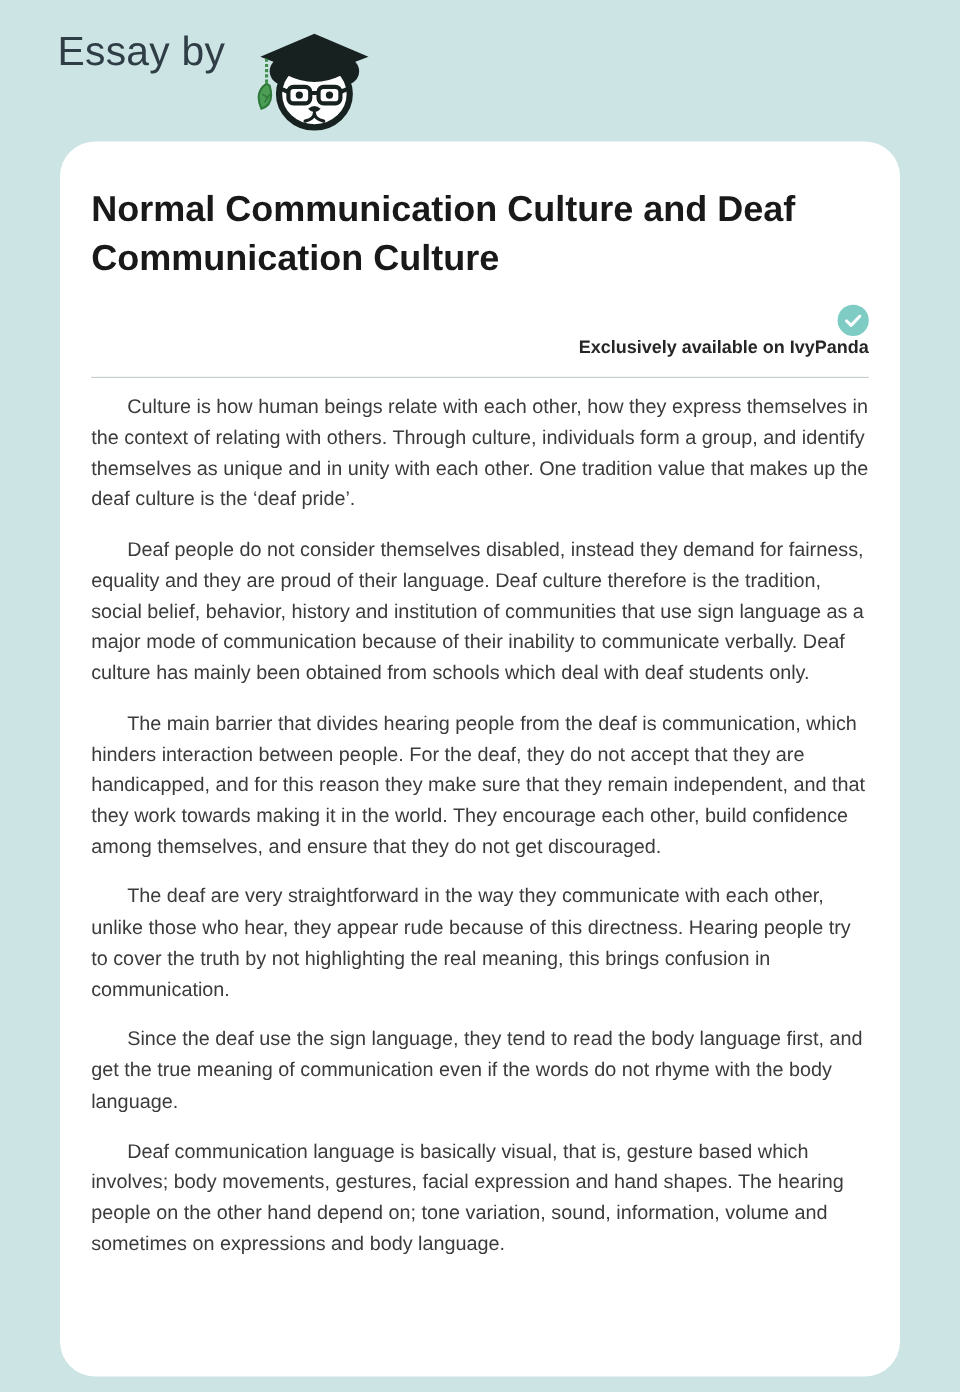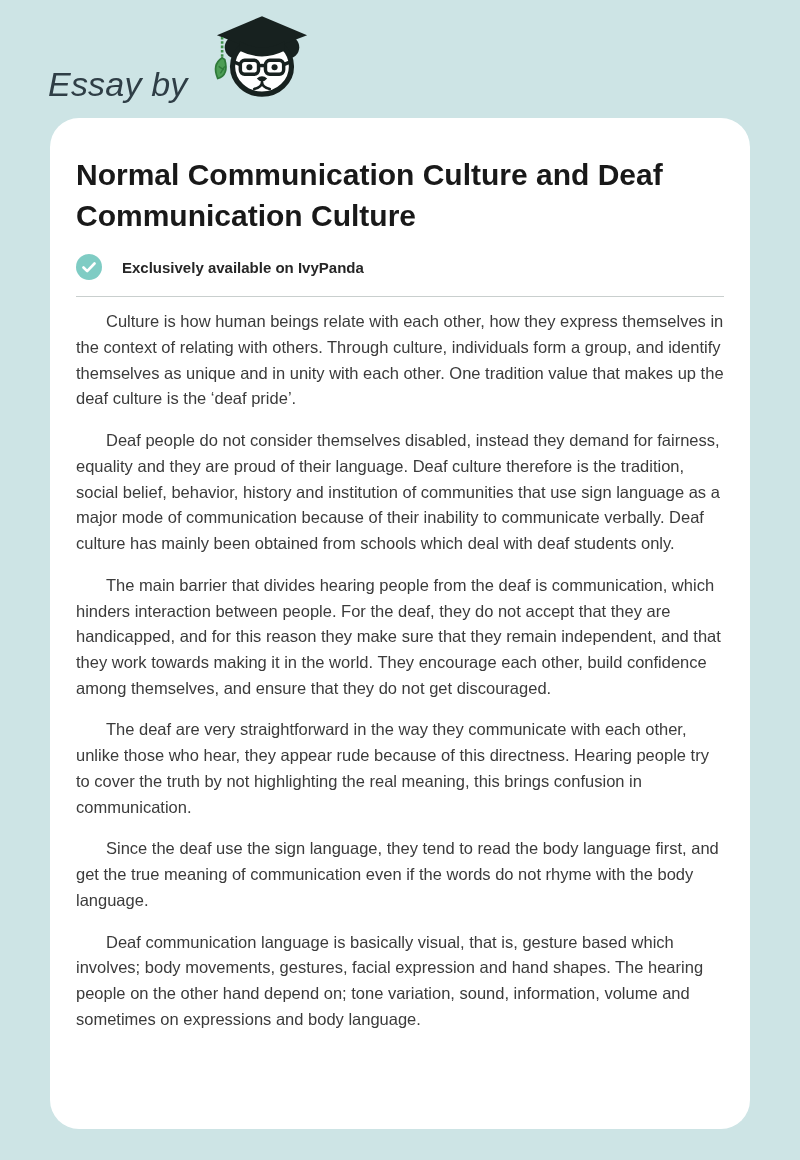--- a/index.html
+++ b/index.html
@@ -6,24 +6,23 @@
   html, body { margin: 0; padding: 0; }
   body {
     width: 800px;
     height: 1160px;
     background: #cde4e5;
     font-family: "Liberation Sans", sans-serif;
     -webkit-font-smoothing: antialiased;
   }
   .header {
     display: flex;
-    align-items: flex-end;
+    align-items: flex-start;
     padding: 24px 11px 0 48px;
     height: 104px;
-    font-style: italic;
   }
   .essay-by {
     font-size: 34px;
     color: #2f3e46;
     letter-spacing: 0.2px;
   }
   .logo {
     margin: 0 4px 0 22px;
     display: block;
   }
@@ -52,22 +51,23 @@
   .title {
     margin: 4px 0 18px;
     max-width: 612px;
     font-size: 30px;
     line-height: 1.37;
     font-weight: bold;
     color: #191919;
   }
   .badge {
     display: flex;
-    align-items: center;
-    gap: 20px;
+    align-items: flex-end;
+    gap: 1px;
+    flex-direction: column;
   }
   .badge-icon {
     width: 26px;
     height: 26px;
     border-radius: 50%;
     background: #7fccc4;
     display: flex;
     align-items: center;
     justify-content: center;
     flex: 0 0 auto;

